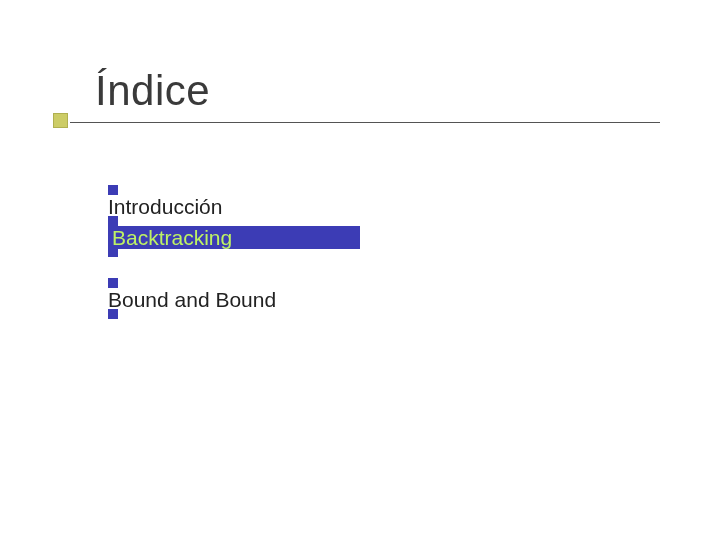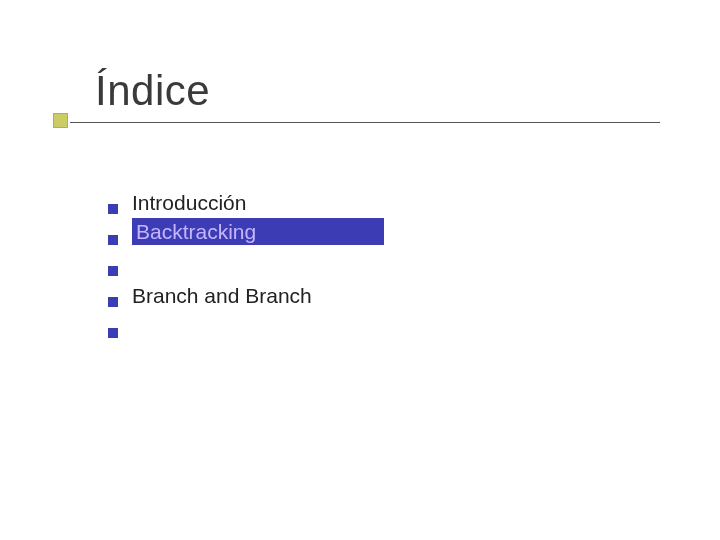--- a/index.html
+++ b/index.html
@@ -50,23 +50,24 @@
     border-top: 1.5px solid #545454;
   }
   .list {
     position: absolute;
     left: 108px;
     top: 185px;
     width: 480px;
   }
   .item {
     display: flex;
-    align-items: flex-end;
+    align-items: flex-start;
     height: 29px;
     margin-bottom: 2px;
+    flex-direction: column;
   }
   .bullet {
     width: 10px;
     height: 10px;
     background: #3c3cb5;
     margin-right: 14px;
     flex: 0 0 auto;
   }
   .label {
     font-size: 21px;
@@ -77,21 +78,21 @@
   .item.highlighted .label-box {
     background: #3c3cb5;
     width: 252px;
     height: 27px;
     display: flex;
     align-items: center;
     padding-left: 4px;
     box-sizing: border-box;
   }
   .item.highlighted .label {
-    color: #c4b5fd;
+    color: #bef264;
   }
 </style>
 </head>
 <body>
 
 <div class="slide">
 
   <div class="title-accent"></div>
 
   <div class="title-wrap">
@@ -113,21 +114,21 @@
         <span class="label">Backtracking</span>
       </div>
     </div>
 
     <div class="item">
       <div class="bullet"></div>
     </div>
 
     <div class="item">
       <div class="bullet"></div>
-      <span class="label">Branch and Branch</span>
+      <span class="label">Bound and Bound</span>
     </div>
 
     <div class="item">
       <div class="bullet"></div>
     </div>
 
   </div>
 </div>
 
 </body></html>

